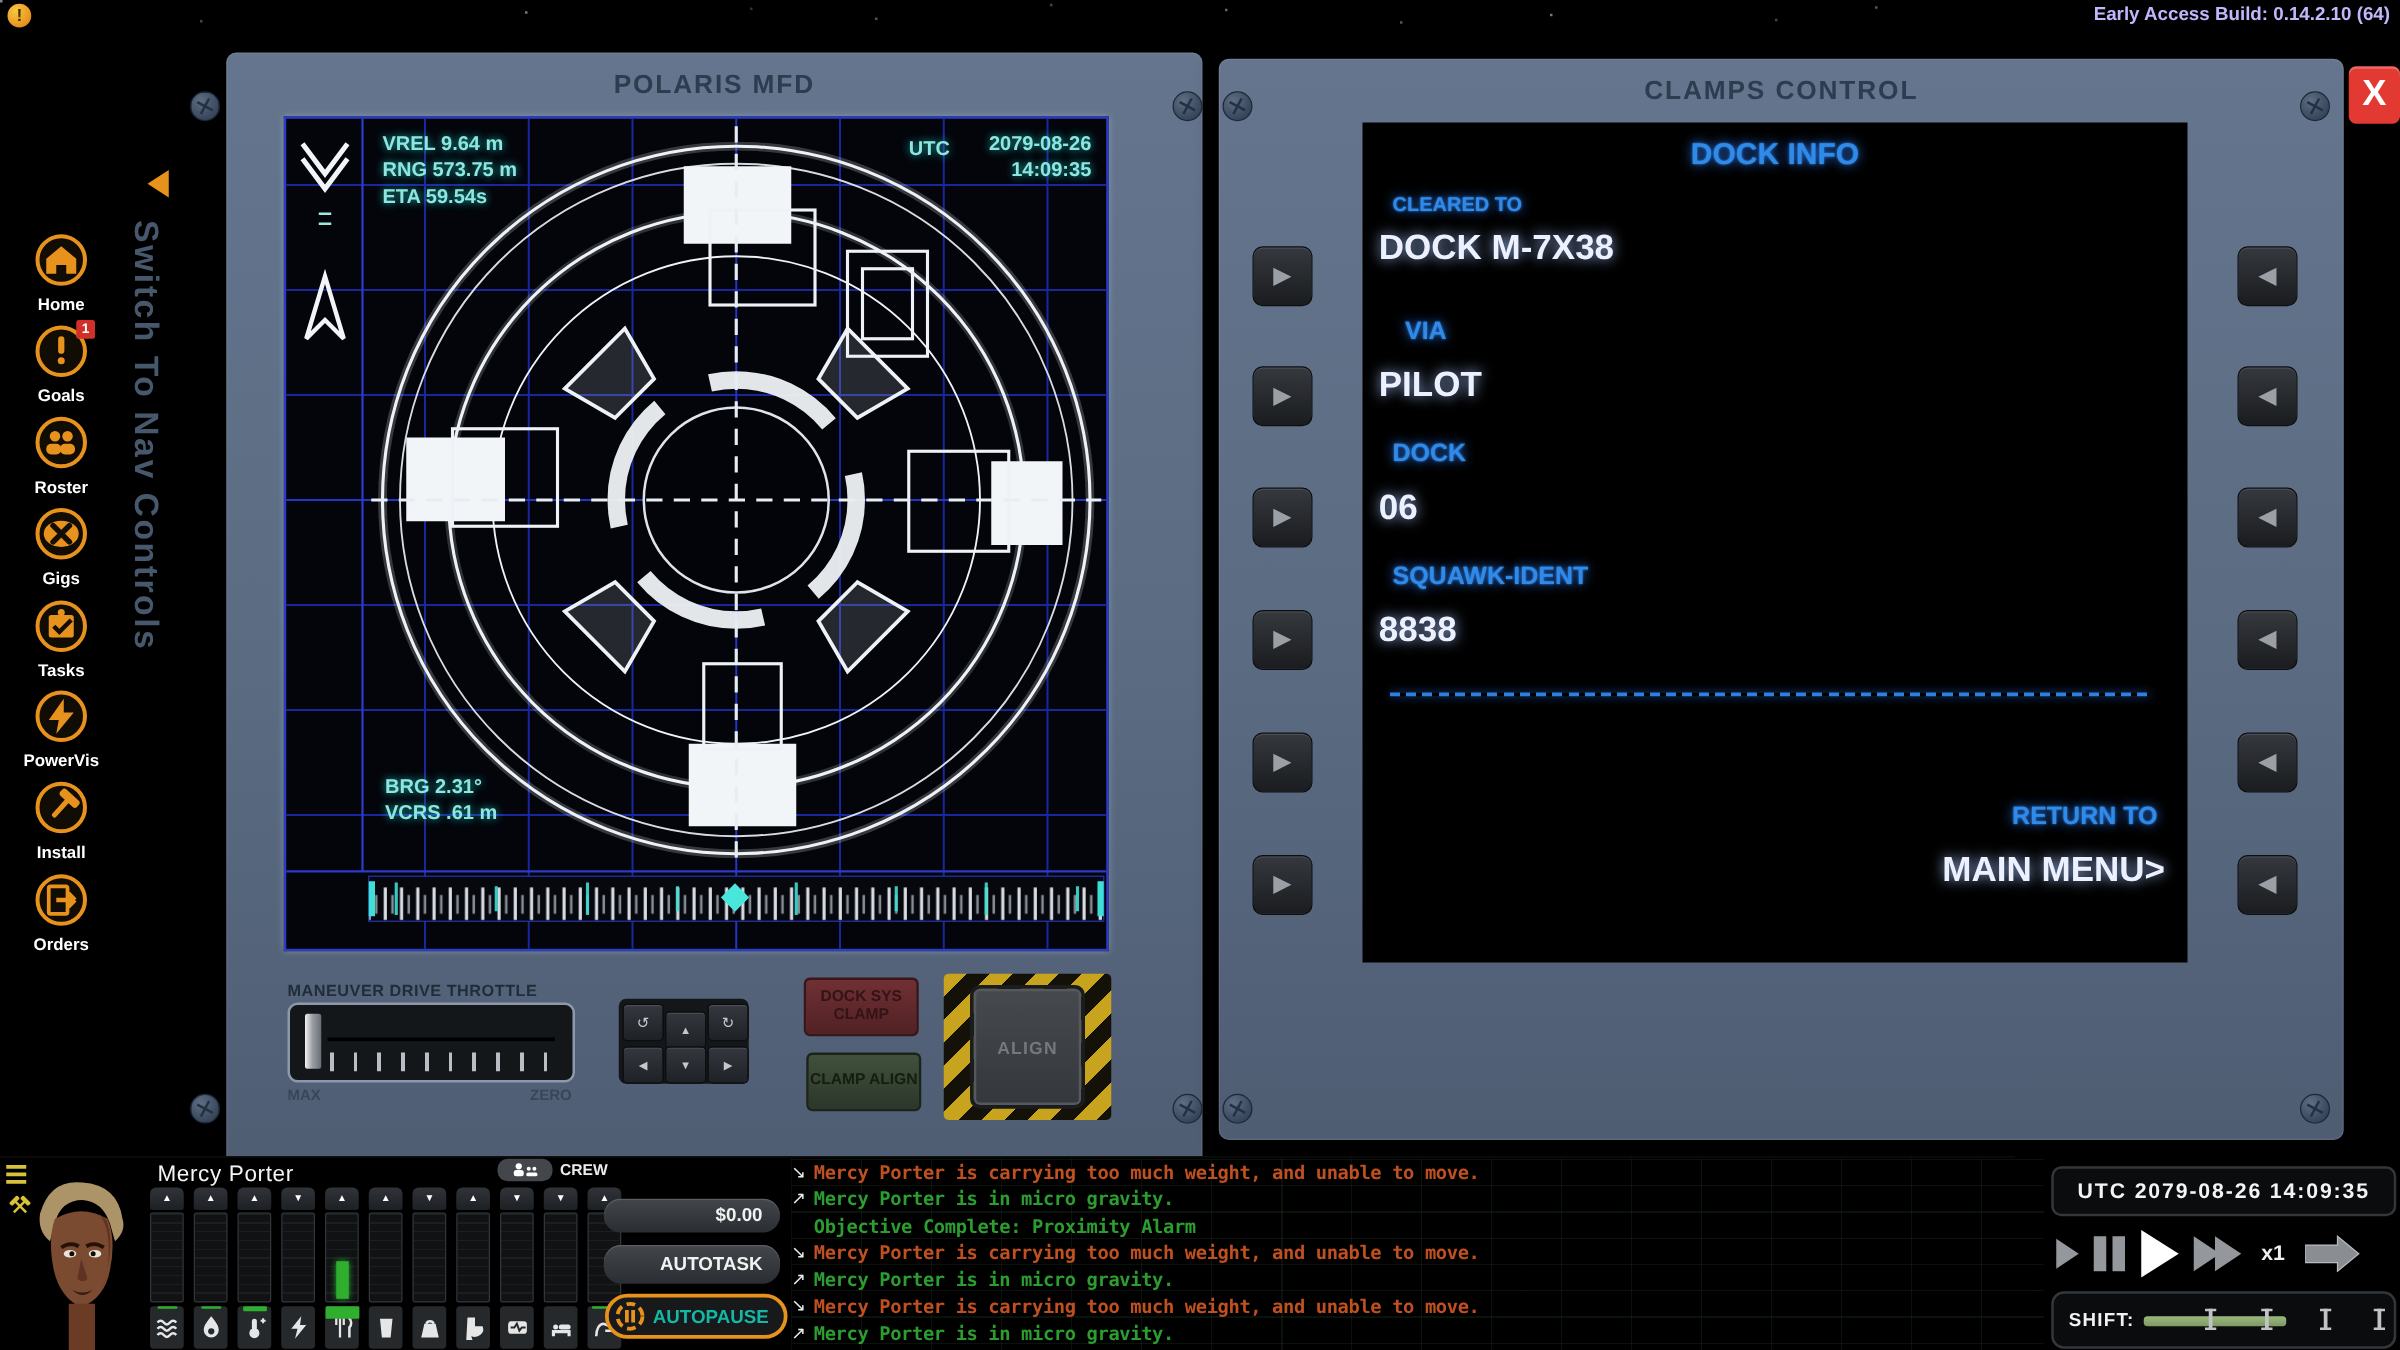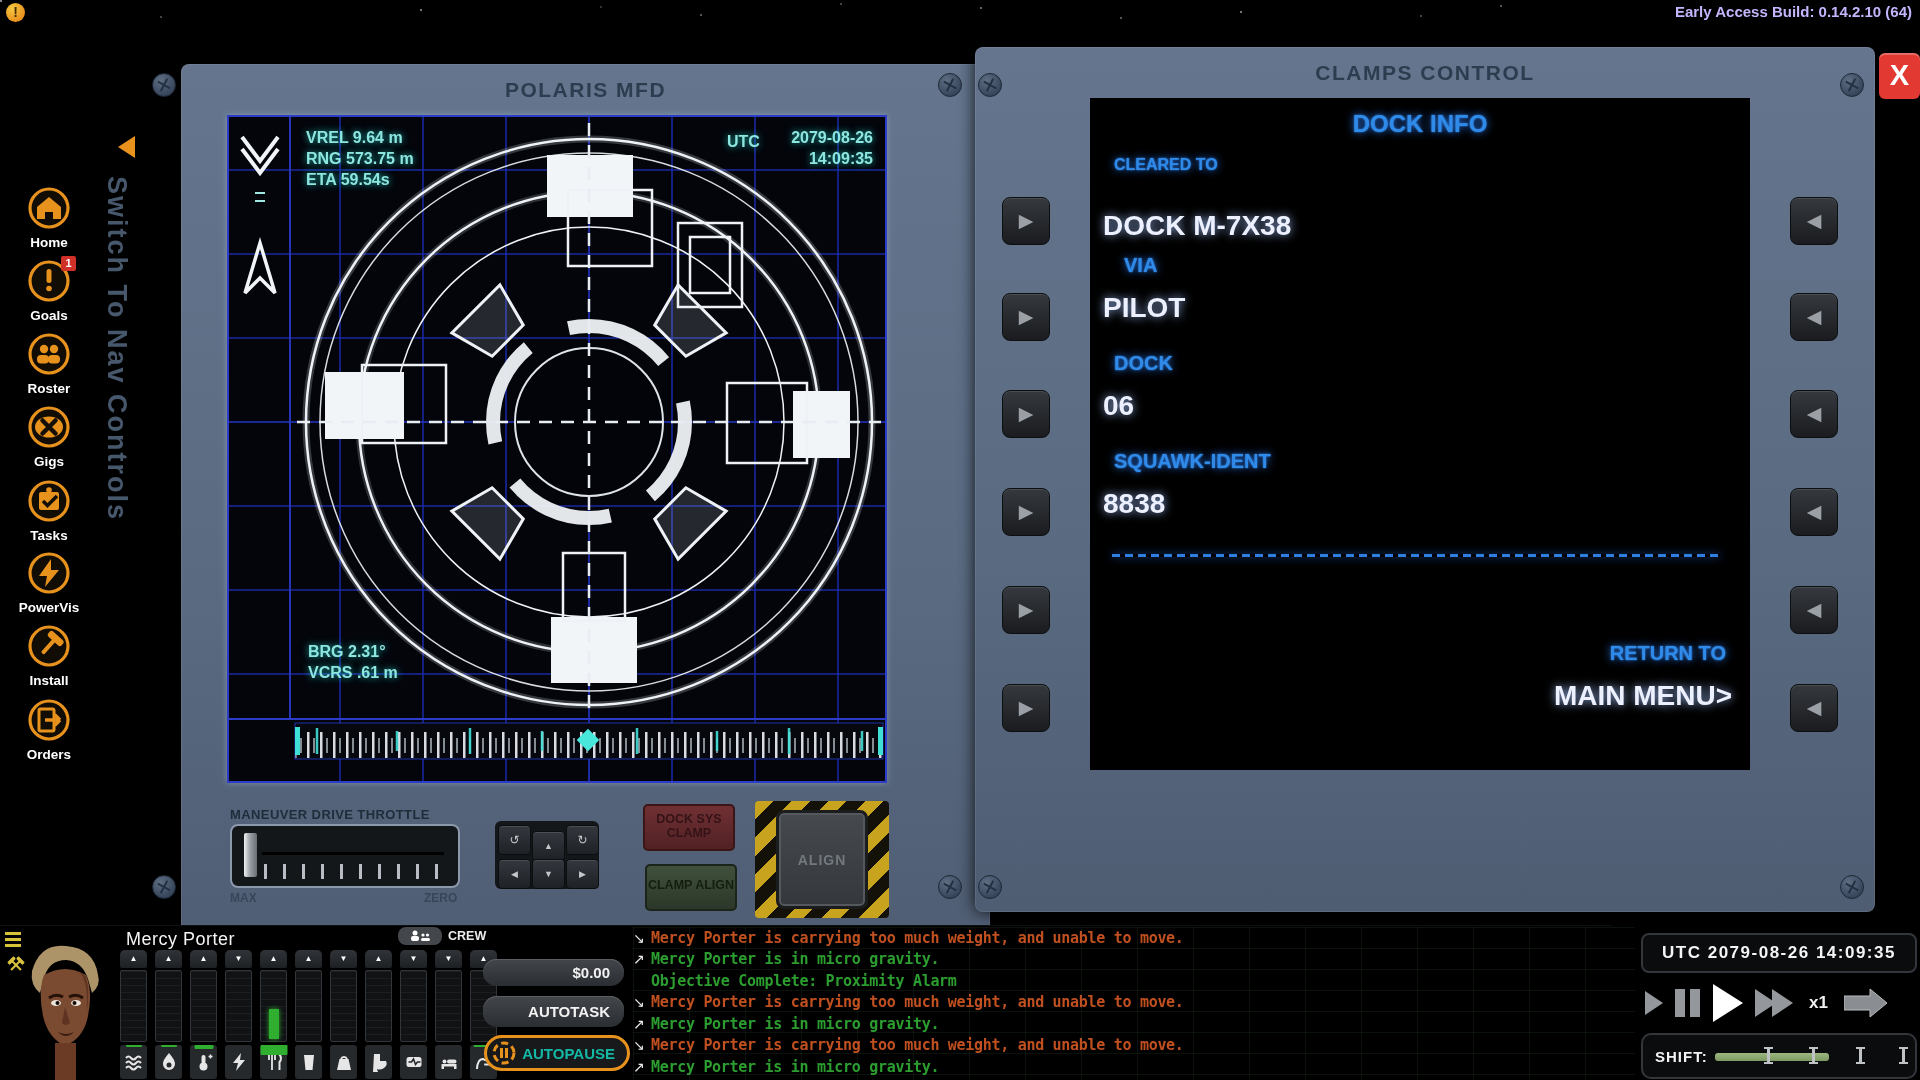--- a/index.html
+++ b/index.html
@@ -22,21 +22,21 @@
     color:#fff;font-size:11px;font-weight:bold;line-height:15px;border-radius:2px;}
   
   .nav-arrow{position:absolute;left:118px;top:136px;width:0;height:0;
     border-top:11px solid transparent;border-bottom:11px solid transparent;border-right:17px solid #e8921e;}
   .nav-strip-label{position:absolute;left:101px;top:176px;height:380px;writing-mode:vertical-rl;
     color:#47586c;font-size:27px;font-weight:bold;letter-spacing:2px;}
   
   .panel{position:absolute;border-radius:8px;
     background:linear-gradient(180deg,#64758d 0%,#5a6b82 55%,#4f5d73 100%);
     box-shadow:inset 0 0 0 1px rgba(255,255,255,0.08),0 0 16px rgba(0,0,0,0.85);}
-  #panel-polaris{left:181px;top:64px;width:781px;height:904px;padding-left:28px;}
+  #panel-polaris{left:181px;top:42px;width:781px;height:904px;}
   #panel-comms{left:975px;top:47px;width:900px;height:865px;}
   .panel-title{position:absolute;top:14px;left:0;width:100%;text-align:center;
     color:#2d3c4f;font-size:21px;font-weight:bold;letter-spacing:1.5px;}
   .screw{position:absolute;width:22px;height:22px;border-radius:50%;
     background:radial-gradient(circle at 35% 30%,#5d6d82,#36445a 75%);border:1px solid #1d2836;}
   .screw::before,.screw::after{content:"";position:absolute;left:10px;top:4px;width:2px;height:14px;
     background:#243142;}
   .screw::before{transform:rotate(28deg);} .screw::after{transform:rotate(118deg);}
   
   .mfd-screen{position:absolute;left:46px;top:51px;width:660px;height:668px;background:#03050b;}
@@ -331,21 +331,21 @@
     <div class="lsk" style="left:27px;top:150px">▶</div>
     <div class="lsk" style="left:27px;top:246px">▶</div>
     <div class="lsk" style="left:27px;top:343px">▶</div>
     <div class="lsk" style="left:27px;top:441px">▶</div>
     <div class="lsk" style="left:27px;top:539px">▶</div>
     <div class="lsk" style="left:27px;top:637px">▶</div>
 
     <div class="comms-screen">
       <div class="c-blue" style="left:50%;transform:translateX(-50%);top:12px;font-size:24px">DOCK INFO</div>
       <div class="c-blue" style="left:24px;top:58px;font-size:16px">CLEARED TO</div>
-      <div class="c-white" style="left:13px;top:112px;font-size:28px">DOCK M-7X38</div>
+      <div class="c-white" style="left:13px;top:84px;font-size:28px">DOCK M-7X38</div>
       <div class="c-blue" style="left:34px;top:156px;font-size:20px">VIA</div>
       <div class="c-white" style="left:13px;top:194px;font-size:28px">PILOT</div>
       <div class="c-blue" style="left:24px;top:254px;font-size:20px">DOCK</div>
       <div class="c-white" style="left:13px;top:292px;font-size:28px">06</div>
       <div class="c-blue" style="left:24px;top:352px;font-size:20px">SQUAWK-IDENT</div>
       <div class="c-white" style="left:13px;top:390px;font-size:28px">8838</div>
       <div class="dash-line"></div>
       <div class="c-blue" style="right:24px;top:544px;font-size:20px">RETURN TO</div>
       <div class="c-white" style="right:18px;top:582px;font-size:28px">MAIN MENU&gt;</div>
     </div>

